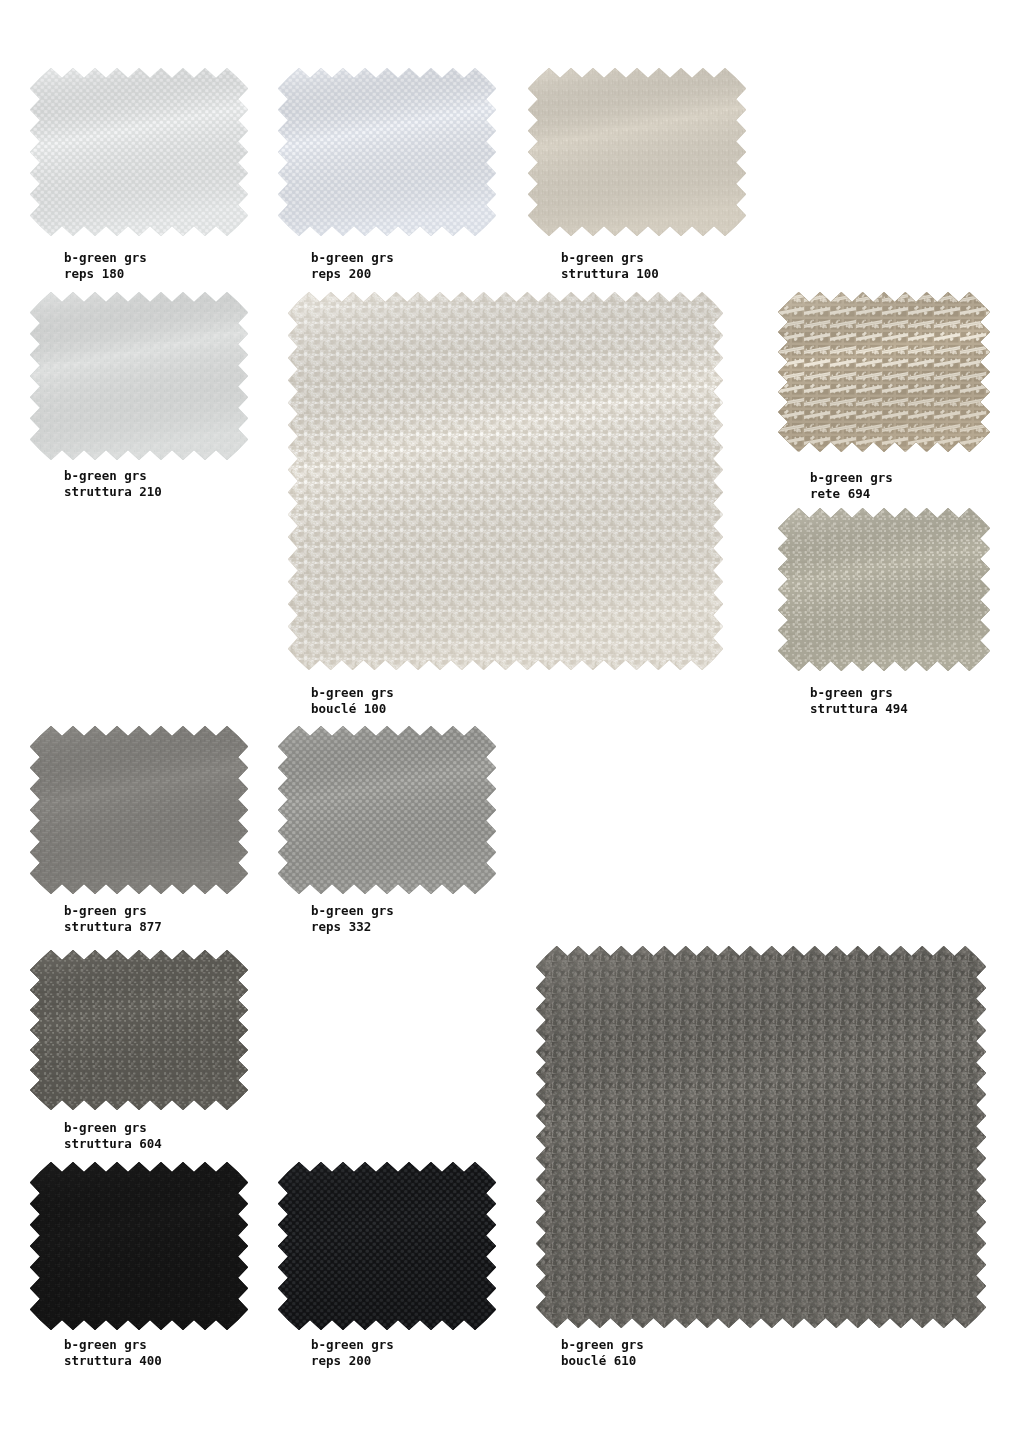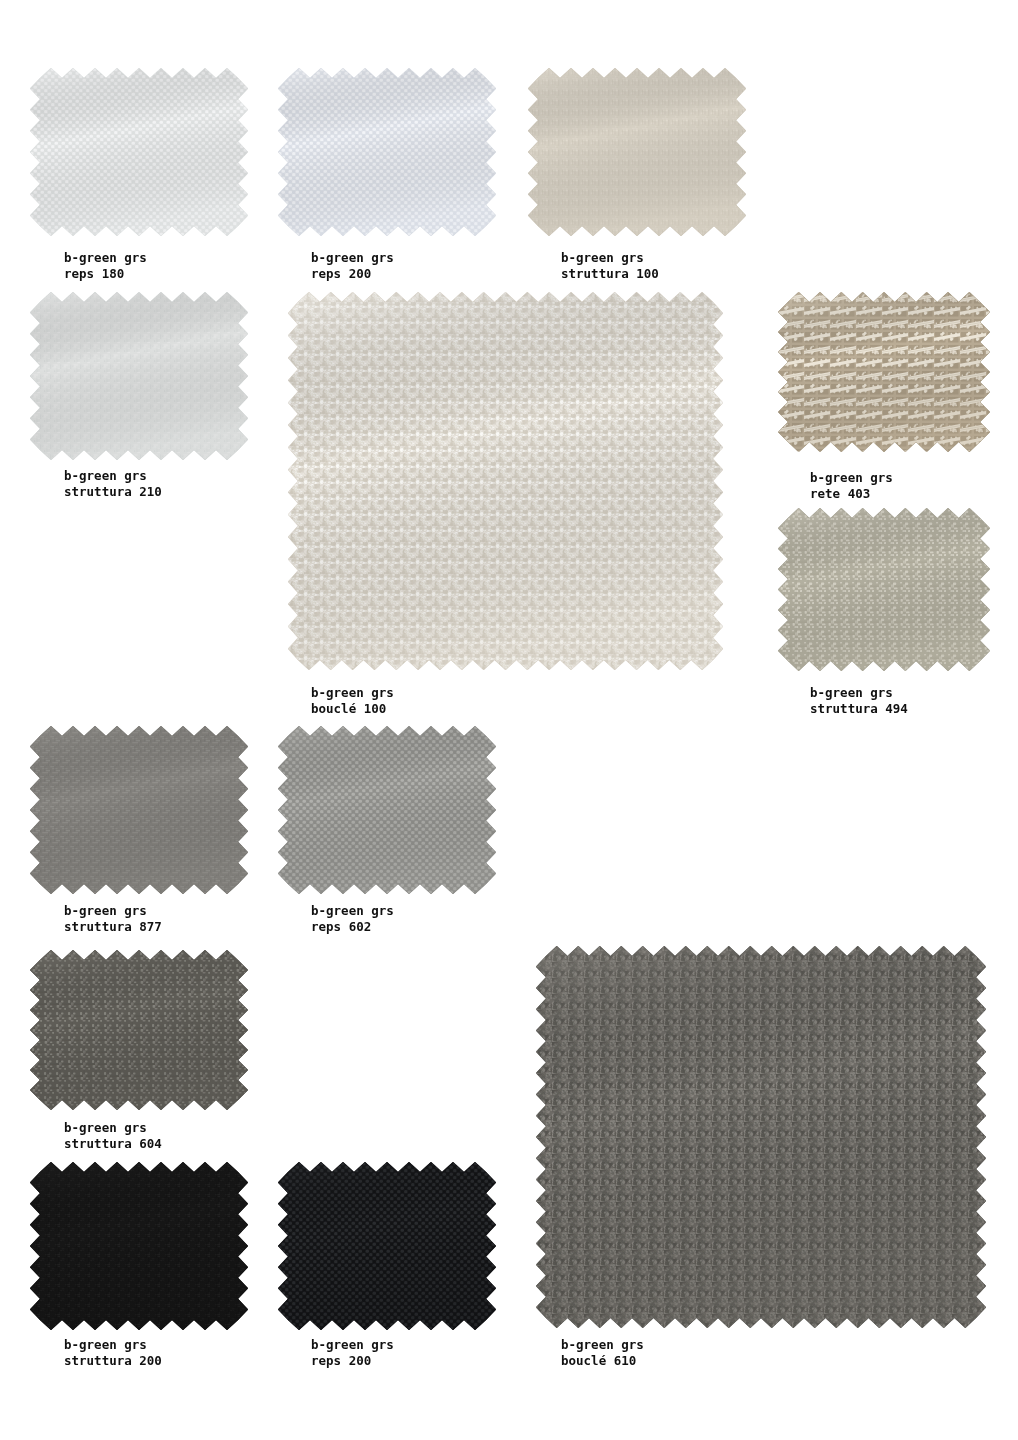--- a/index.html
+++ b/index.html
@@ -295,21 +295,21 @@
           </clipPath>
         </defs>
         <g clip-path="url(#clip5)">
           <rect width="212" height="160" fill="#bcae97"></rect>
           <rect width="212" height="160" fill="url(#pat5)"></rect>
           <rect width="212" height="160" fill="url(#grad5)"></rect>
         </g>
         <path d="M 10 10 L 20.67 0 L 31.33 10 L 42.00 0 L 52.67 10 L 63.33 0 L 74.00 10 L 84.67 0 L 95.33 10 L 106.00 0 L 116.67 10 L 127.33 0 L 138.00 10 L 148.67 0 L 159.33 10 L 170.00 0 L 180.67 10 L 191.33 0 L 202.00 10 L 212 20.00 L 202 30.00 L 212 40.00 L 202 50.00 L 212 60.00 L 202 70.00 L 212 80.00 L 202 90.00 L 212 100.00 L 202 110.00 L 212 120.00 L 202 130.00 L 212 140.00 L 202 150.00 L 191.33 160 L 180.67 150 L 170.00 160 L 159.33 150 L 148.67 160 L 138.00 150 L 127.33 160 L 116.67 150 L 106.00 160 L 95.33 150 L 84.67 160 L 74.00 150 L 63.33 160 L 52.67 150 L 42.00 160 L 31.33 150 L 20.67 160 L 10.00 150 L 0 140.00 L 10 130.00 L 0 120.00 L 10 110.00 L 0 100.00 L 10 90.00 L 0 80.00 L 10 70.00 L 0 60.00 L 10 50.00 L 0 40.00 L 10 30.00 L 0 20.00 L 10 10.00 Z" fill="none" stroke="rgba(157,143,120,0.45)" stroke-width="0.9"></path>
       </svg>
     </div>
-    <div class="label" style="left: 810px; top: 470px;"><span class="l1">b-green grs</span><span class="l2">rete 403</span></div>
+    <div class="label" style="left: 810px; top: 470px;"><span class="l1">b-green grs</span><span class="l2">rete 694</span></div>
     <div class="swatch" style="left: 778px; top: 508px; width: 212px; height: 163px;">
       <svg class="swatch-img" viewBox="0 0 212 163" width="212" height="163" xmlns="http://www.w3.org/2000/svg" shape-rendering="auto">
         <defs>
           <pattern id="pat6" width="12" height="12" patternUnits="userSpaceOnUse">
             <rect width="12" height="12" fill="#b3b0a0"></rect>
             <rect x="2.00" y="2.00" width="2.05" height="1.50" rx="0.7" fill="rgba(221,217,205,0.82)"></rect>
             <rect x="7.00" y="2.60" width="3.13" height="2.38" rx="0.7" fill="rgba(221,217,205,0.82)"></rect>
             <rect x="2.60" y="7.00" width="2.22" height="2.82" rx="0.7" fill="rgba(221,217,205,0.82)"></rect>
             <rect x="8.00" y="7.40" width="3.46" height="1.96" rx="0.7" fill="rgba(221,217,205,0.82)"></rect>
             <rect x="5.00" y="4.60" width="3.12" height="2.86" rx="0.7" fill="rgba(221,217,205,0.82)"></rect>
@@ -393,21 +393,21 @@
           </clipPath>
         </defs>
         <g clip-path="url(#clip8)">
           <rect width="218" height="168" fill="#9a9a96"></rect>
           <rect width="218" height="168" fill="url(#pat8)"></rect>
           <rect width="218" height="168" fill="url(#grad8)"></rect>
         </g>
         <path d="M 10 10 L 21.00 0 L 32.00 10 L 43.00 0 L 54.00 10 L 65.00 0 L 76.00 10 L 87.00 0 L 98.00 10 L 109.00 0 L 120.00 10 L 131.00 0 L 142.00 10 L 153.00 0 L 164.00 10 L 175.00 0 L 186.00 10 L 197.00 0 L 208.00 10 L 218 20.57 L 208 31.14 L 218 41.71 L 208 52.29 L 218 62.86 L 208 73.43 L 218 84.00 L 208 94.57 L 218 105.14 L 208 115.71 L 218 126.29 L 208 136.86 L 218 147.43 L 208 158.00 L 197.00 168 L 186.00 158 L 175.00 168 L 164.00 158 L 153.00 168 L 142.00 158 L 131.00 168 L 120.00 158 L 109.00 168 L 98.00 158 L 87.00 168 L 76.00 158 L 65.00 168 L 54.00 158 L 43.00 168 L 32.00 158 L 21.00 168 L 10.00 158 L 0 147.43 L 10 136.86 L 0 126.29 L 10 115.71 L 0 105.14 L 10 94.57 L 0 84.00 L 10 73.43 L 0 62.86 L 10 52.29 L 0 41.71 L 10 31.14 L 0 20.57 L 10 10.00 Z" fill="none" stroke="rgba(134,134,130,0.45)" stroke-width="0.9"></path>
       </svg>
     </div>
-    <div class="label" style="left: 311px; top: 903px;"><span class="l1">b-green grs</span><span class="l2">reps 602</span></div>
+    <div class="label" style="left: 311px; top: 903px;"><span class="l1">b-green grs</span><span class="l2">reps 332</span></div>
     <div class="swatch" style="left: 30px; top: 950px; width: 218px; height: 160px;">
       <svg class="swatch-img" viewBox="0 0 218 160" width="218" height="160" xmlns="http://www.w3.org/2000/svg" shape-rendering="auto">
         <defs>
           <pattern id="pat9" width="12" height="12" patternUnits="userSpaceOnUse">
             <rect width="12" height="12" fill="#5f5d57"></rect>
             <rect x="2.00" y="2.00" width="2.13" height="2.89" rx="0.7" fill="rgba(142,140,133,0.82)"></rect>
             <rect x="7.00" y="2.60" width="2.46" height="1.96" rx="0.7" fill="rgba(142,140,133,0.82)"></rect>
             <rect x="2.60" y="7.00" width="2.71" height="2.70" rx="0.7" fill="rgba(142,140,133,0.82)"></rect>
             <rect x="8.00" y="7.40" width="2.31" height="1.68" rx="0.7" fill="rgba(142,140,133,0.82)"></rect>
             <rect x="5.00" y="4.60" width="2.44" height="2.88" rx="0.7" fill="rgba(142,140,133,0.82)"></rect>
@@ -525,21 +525,21 @@
           </clipPath>
         </defs>
         <g clip-path="url(#clip11)">
           <rect width="218" height="168" fill="#161616"></rect>
           <rect width="218" height="168" fill="url(#pat11)"></rect>
           <rect width="218" height="168" fill="url(#grad11)"></rect>
         </g>
         <path d="M 10 10 L 21.00 0 L 32.00 10 L 43.00 0 L 54.00 10 L 65.00 0 L 76.00 10 L 87.00 0 L 98.00 10 L 109.00 0 L 120.00 10 L 131.00 0 L 142.00 10 L 153.00 0 L 164.00 10 L 175.00 0 L 186.00 10 L 197.00 0 L 208.00 10 L 218 20.57 L 208 31.14 L 218 41.71 L 208 52.29 L 218 62.86 L 208 73.43 L 218 84.00 L 208 94.57 L 218 105.14 L 208 115.71 L 218 126.29 L 208 136.86 L 218 147.43 L 208 158.00 L 197.00 168 L 186.00 158 L 175.00 168 L 164.00 158 L 153.00 168 L 142.00 158 L 131.00 168 L 120.00 158 L 109.00 168 L 98.00 158 L 87.00 168 L 76.00 158 L 65.00 168 L 54.00 158 L 43.00 168 L 32.00 158 L 21.00 168 L 10.00 158 L 0 147.43 L 10 136.86 L 0 126.29 L 10 115.71 L 0 105.14 L 10 94.57 L 0 84.00 L 10 73.43 L 0 62.86 L 10 52.29 L 0 41.71 L 10 31.14 L 0 20.57 L 10 10.00 Z" fill="none" stroke="rgba(11,11,11,0.45)" stroke-width="0.9"></path>
       </svg>
     </div>
-    <div class="label" style="left: 64px; top: 1337px;"><span class="l1">b-green grs</span><span class="l2">struttura 200</span></div>
+    <div class="label" style="left: 64px; top: 1337px;"><span class="l1">b-green grs</span><span class="l2">struttura 400</span></div>
     <div class="swatch" style="left: 278px; top: 1162px; width: 218px; height: 168px;">
       <svg class="swatch-img" viewBox="0 0 218 168" width="218" height="168" xmlns="http://www.w3.org/2000/svg" shape-rendering="auto">
         <defs>
           <pattern id="pat12" width="7" height="7" patternUnits="userSpaceOnUse">
             <rect width="7" height="7" fill="#17181a"></rect>
             <circle cx="1.8" cy="1.8" r="1.7" fill="#2a2c2f"></circle>
             <circle cx="5.3" cy="1.8" r="1.7" fill="#121315"></circle>
             <circle cx="1.8" cy="5.3" r="1.7" fill="#121315"></circle>
             <circle cx="5.3" cy="5.3" r="1.7" fill="#2a2c2f"></circle>
             <rect y="3.2" width="7" height="0.7" fill="rgba(12,13,15,0.3)"></rect>

